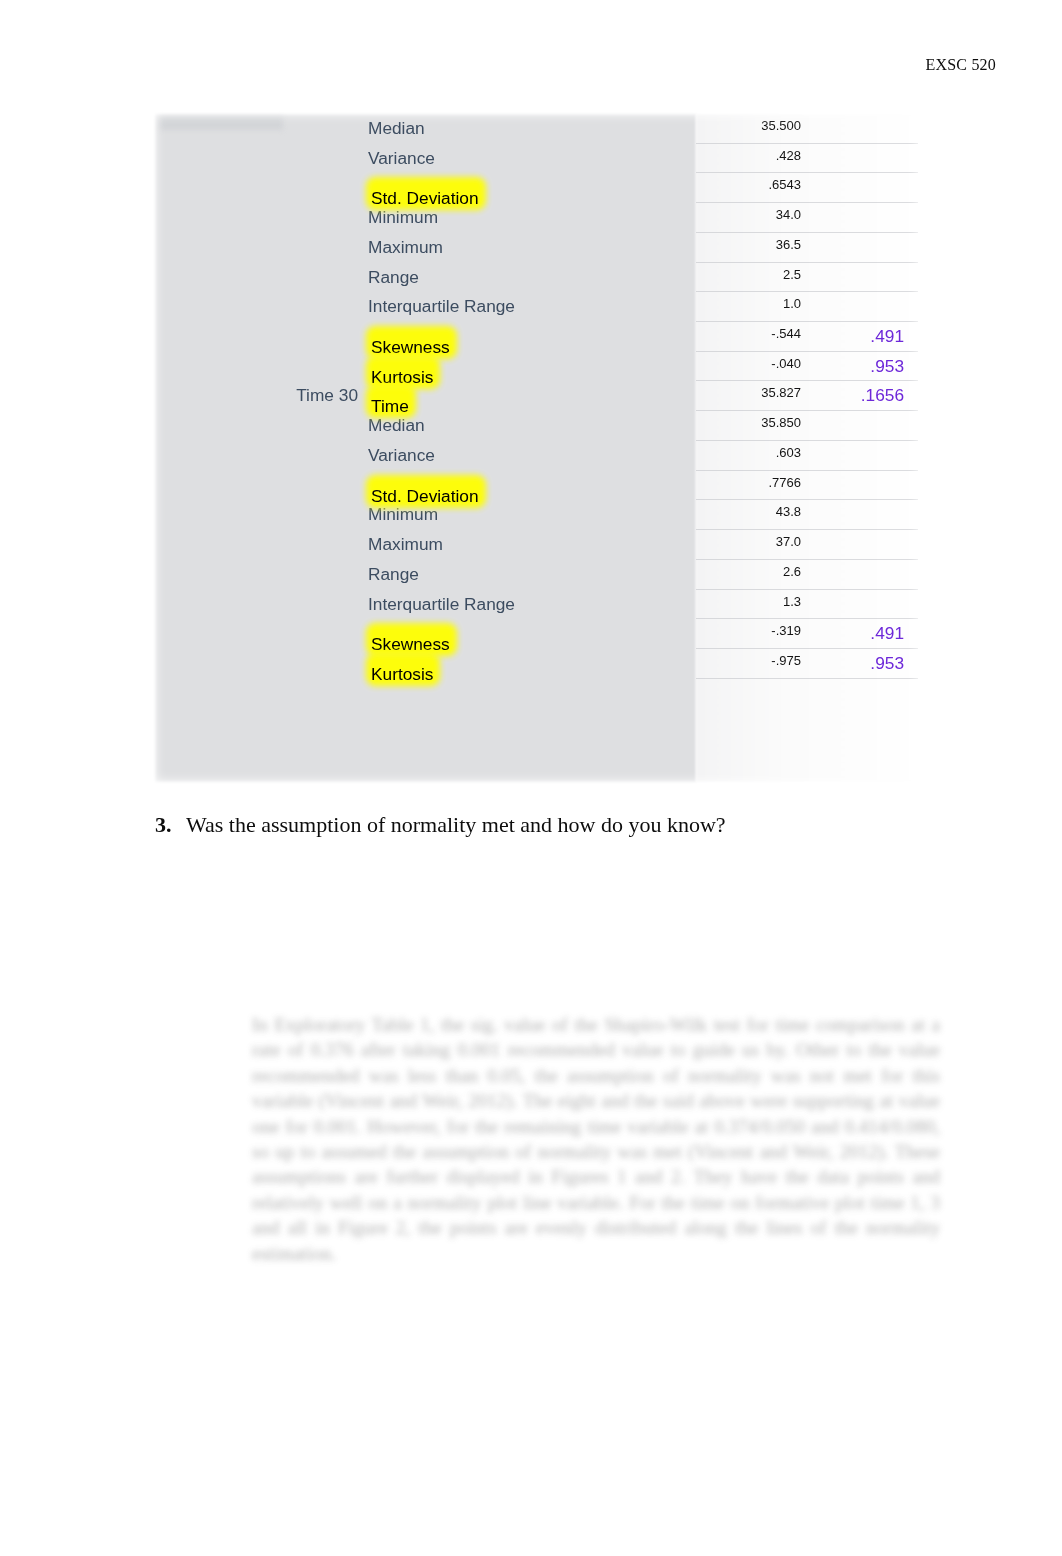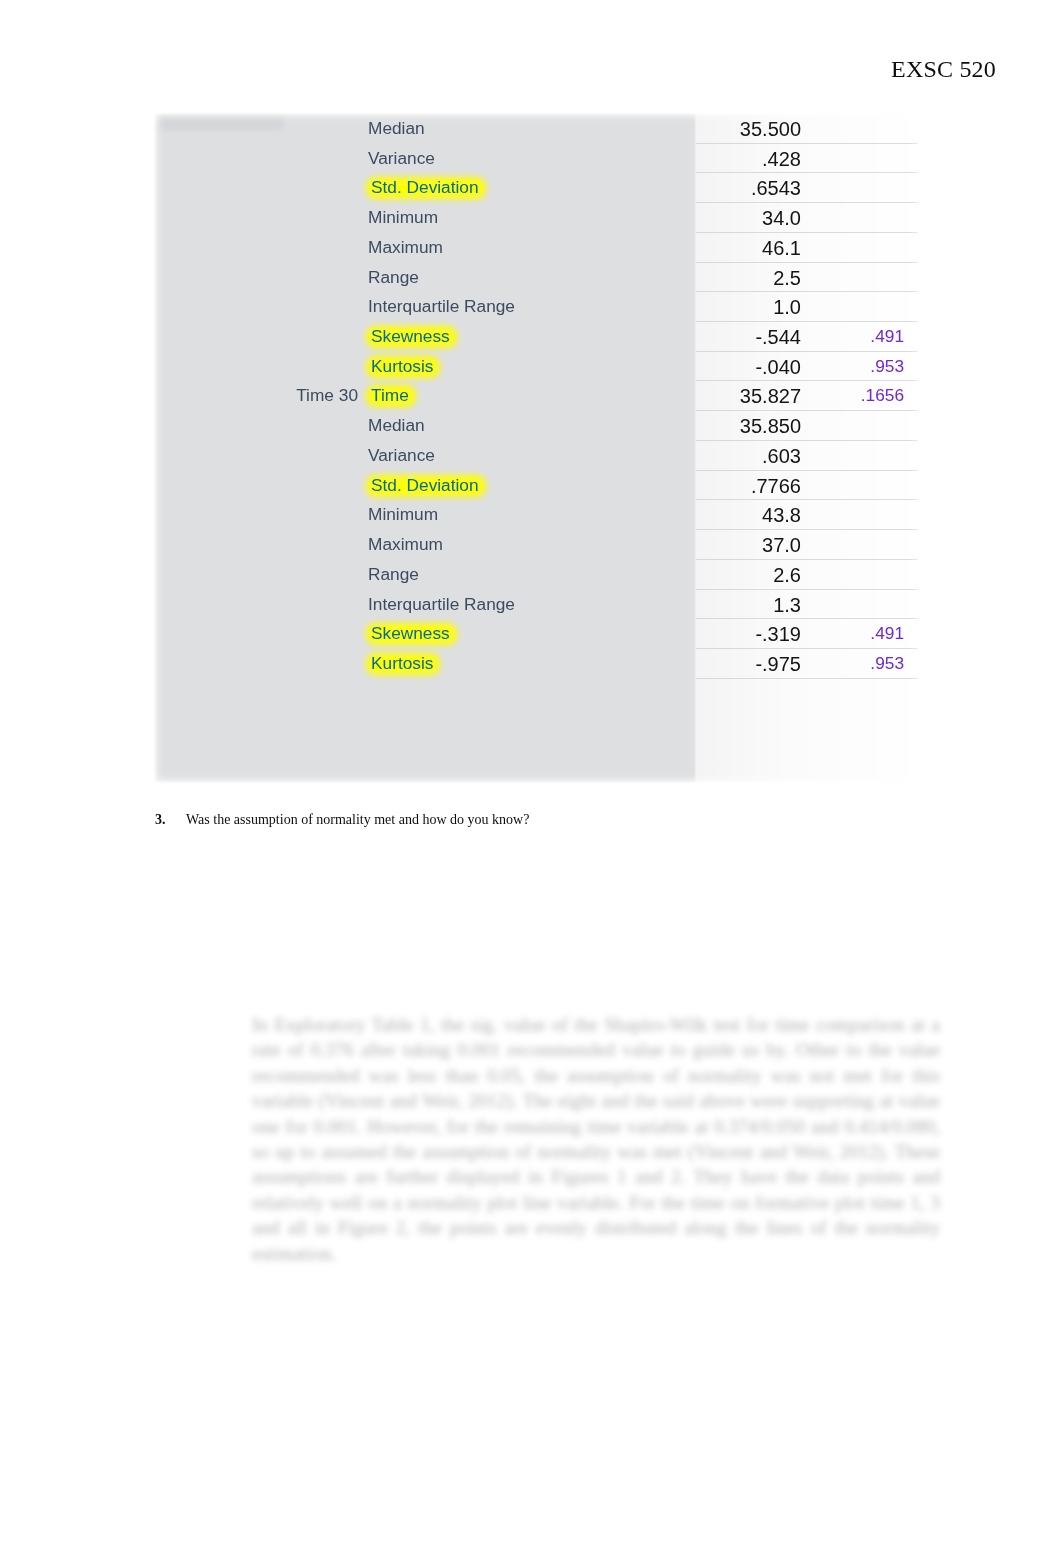--- a/index.html
+++ b/index.html
@@ -13,21 +13,21 @@
     position: relative;
     overflow: hidden;
   }
 
   
   .page-header {
     position: absolute;
     top: 56px;
     right: 66px;
     font-family: "Liberation Serif", serif;
-    font-size: 24px;
+    font-size: 16px;
     color: #0d0d0d;
     letter-spacing: .2px;
     white-space: nowrap;
   }
 
   
   .spss-table {
     position: absolute;
     left: 155px;
     top: 114px;
@@ -105,41 +105,41 @@
     font-size: 17.3px;
     color: #3c4c60;
     white-space: nowrap;
   }
   .c-stat {
     position: absolute;
     left: 500px;
     width: 146px;
     top: 4px;
     text-align: right;
-    font-size: 20px;
+    font-size: 13px;
     color: #141414;
     white-space: nowrap;
   }
   .c-err {
     position: absolute;
     left: 650px;
     width: 99px;
     top: 4px;
     text-align: right;
     font-size: 17.3px;
     color: #6d28d9;
     white-space: nowrap;
   }
 
   
   .hl {
     position: relative;
     display: inline-block;
-    padding: 0 4px 2px 3px;
-    color: #0369a1;
+    padding: 11px 4px 2px 3px;
+    color: #000000;
     z-index: 1;
   }
   .hl::before {
     content: "";
     position: absolute;
     left: -2px; right: -3px; top: 0px; bottom: 1px;
     background: #ffff00;
     border-radius: 9px;
     filter: blur(3.2px);
     opacity: .95;
@@ -155,21 +155,21 @@
     box-shadow: inset 0 0 11px 8px #ffffff;
   }
 
   
   .question {
     position: absolute;
     left: 155px;
     top: 812px;
     width: 760px;
     font-family: "Liberation Serif", serif;
-    font-size: 14px;
+    font-size: 22px;
     color: #0d0d0d;
   }
   .question .qnum {
     font-weight: bold;
     display: inline-block;
     width: 31px;
   }
 
   
   .blurred-para {
@@ -227,21 +227,21 @@
         <div class="c-label">Minimum</div>
         <div class="c-sub"></div>
         <div class="c-stat">34.0</div>
         <div class="c-err"></div>
         <div class="sep"></div>
       </div>
       <div class="row">
         <div class="c-group"></div>
         <div class="c-label">Maximum</div>
         <div class="c-sub"></div>
-        <div class="c-stat">46.1</div>
+        <div class="c-stat">36.5</div>
         <div class="c-err"></div>
         <div class="sep"></div>
       </div>
       <div class="row">
         <div class="c-group"></div>
         <div class="c-label">Range</div>
         <div class="c-sub"></div>
         <div class="c-stat">2.5</div>
         <div class="c-err"></div>
         <div class="sep"></div>

